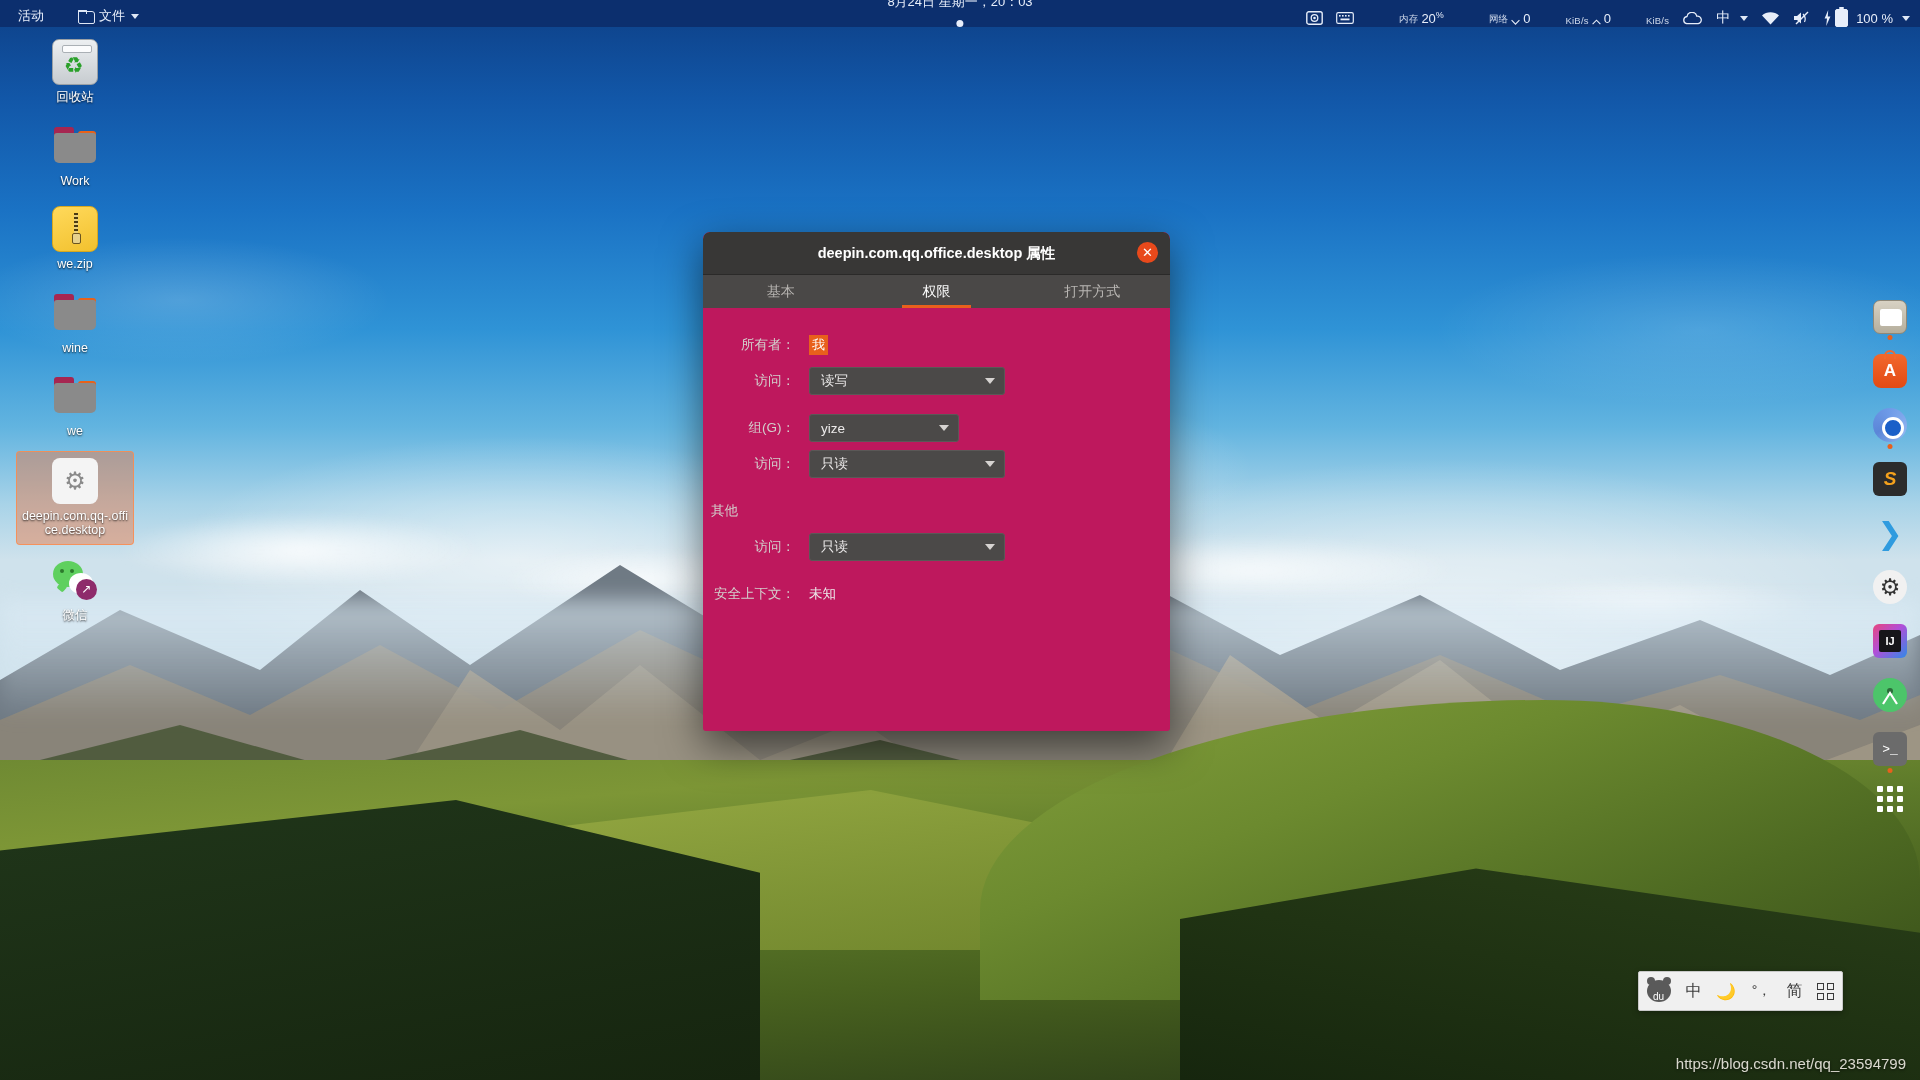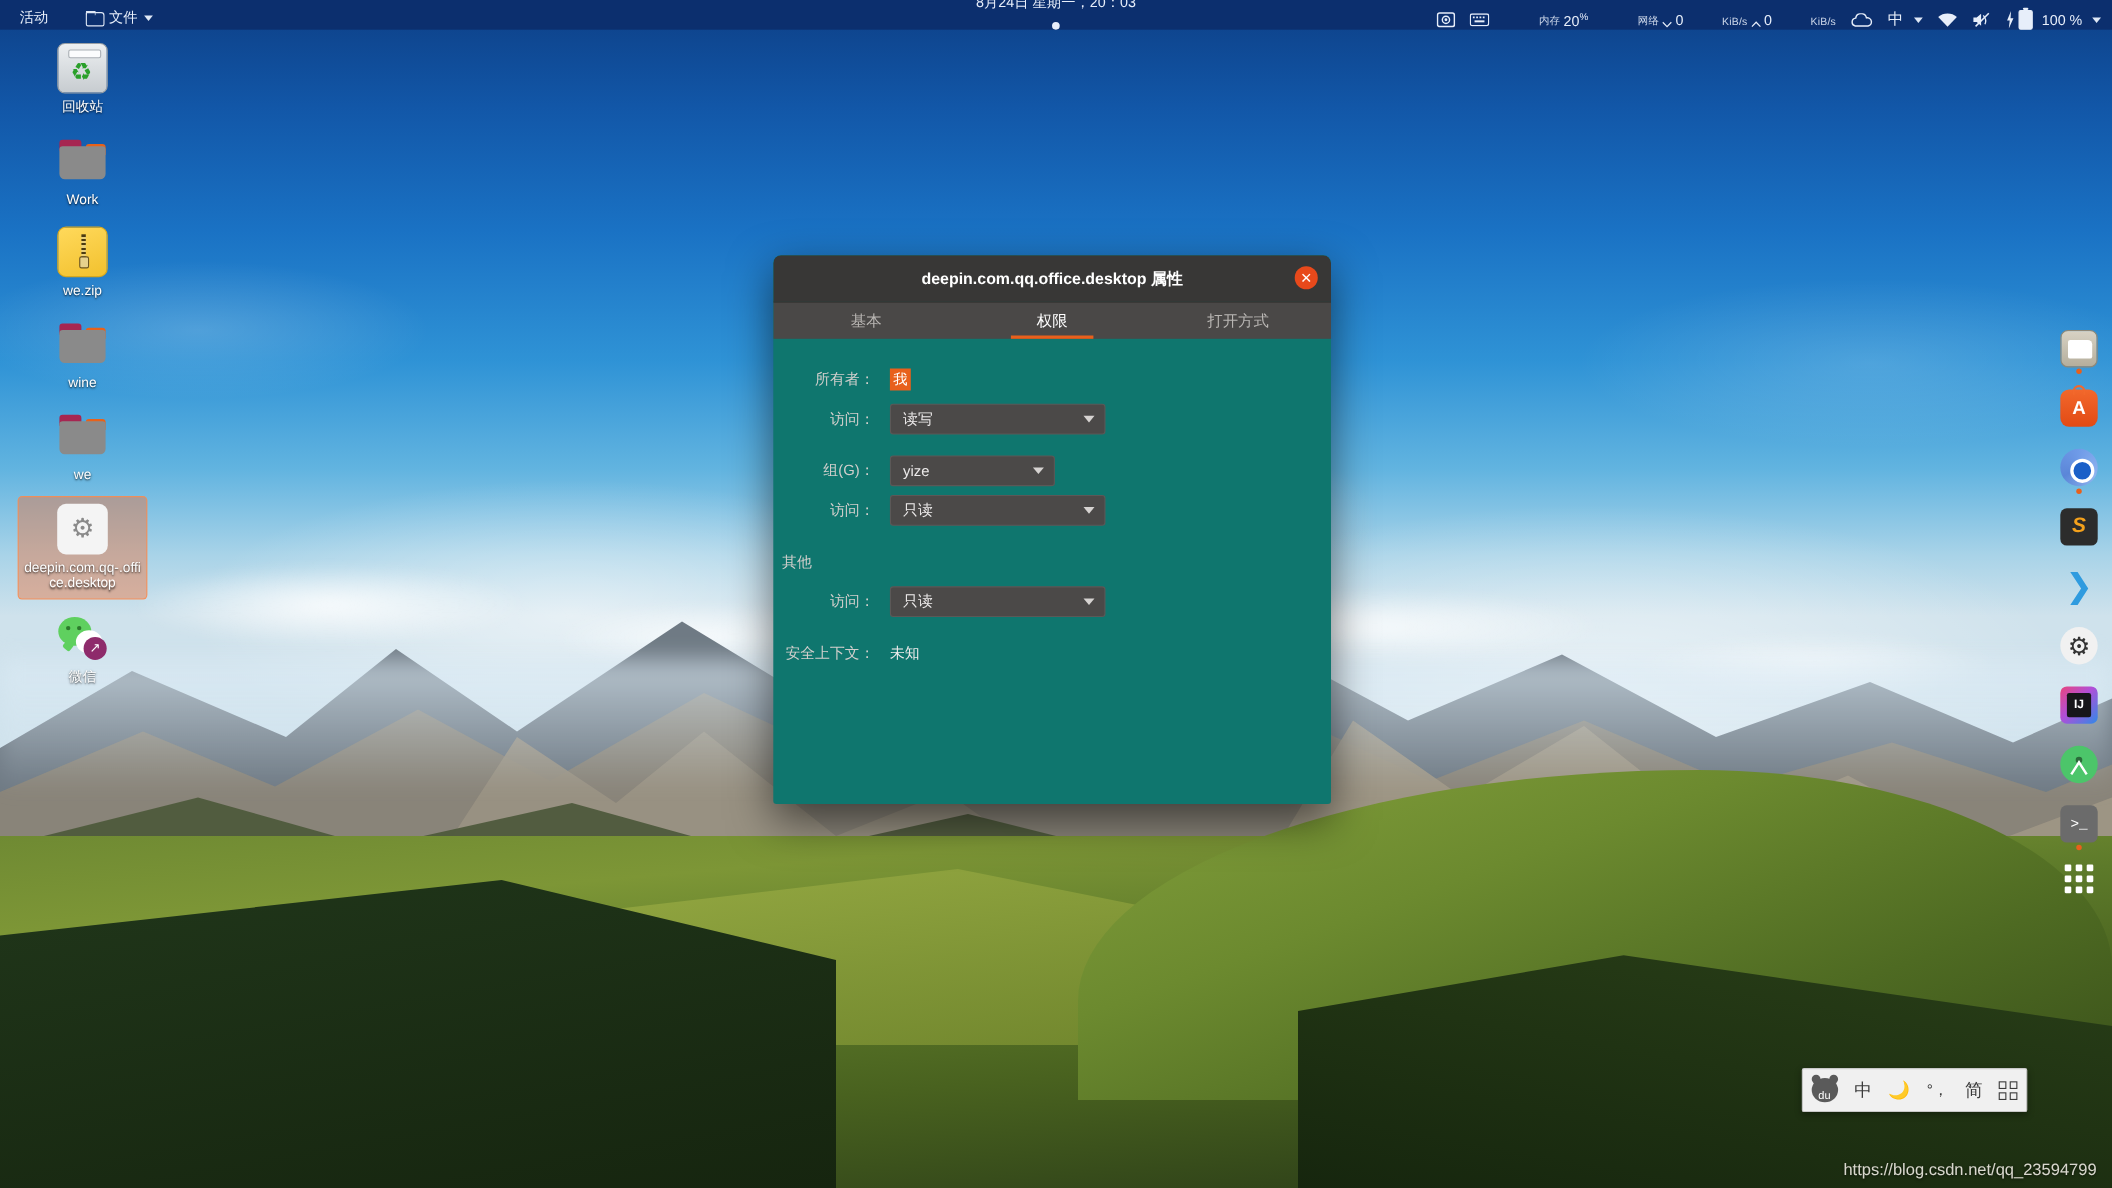--- a/index.html
+++ b/index.html
@@ -162,22 +162,22 @@
   .dk-settings{ border-radius:50%; background:#f1f1f1; color:#333; font-size:23px; }
   .dk-idea{ background:linear-gradient(135deg,#e8457c 0%,#b14fd8 45%,#2f8ae8 100%); border-radius:6px; }
   .dk-idea:after{ content:"IJ"; position:absolute; left:6px; top:6px; width:22px;height:22px; background:#17161a; color:#fff; font-size:11px; font-weight:bold; display:flex;align-items:center;justify-content:center;border-radius:2px;}
   .dk-android{ border-radius:50%; background:#4cc56a; }
   .dk-terminal{ background:#6b6b6b; border-radius:6px; color:#fff; font-size:13px; font-family:"Liberation Mono",monospace; }
   .dk-apps{ display:grid; grid-template-columns:repeat(3,6px); grid-template-rows:repeat(3,6px); gap:4px; }
   .dk-apps i{ background:#fff; border-radius:1px; display:block; width:6px;height:6px; }
 
   
   #properties-dialog{
-    position:absolute; left:703px; top:232px; width:507px; height:499px;
-    background:#0f766e; border-radius:7px 7px 3px 3px; z-index:100;
+    position:absolute; left:703px; top:232px; width:467px; height:499px;
+    background:#be185d; border-radius:7px 7px 3px 3px; z-index:100;
     box-shadow:0 14px 40px rgba(0,0,0,.55);
     overflow:hidden;
   }
   .dlg-titlebar{
     height:42px; background:#383736; position:relative;
     display:flex; align-items:center; justify-content:center;
     border-radius:7px 7px 0 0;
   }
   .dlg-title{ color:#fff; font-size:14.5px; font-weight:bold; }
   .dlg-close{

